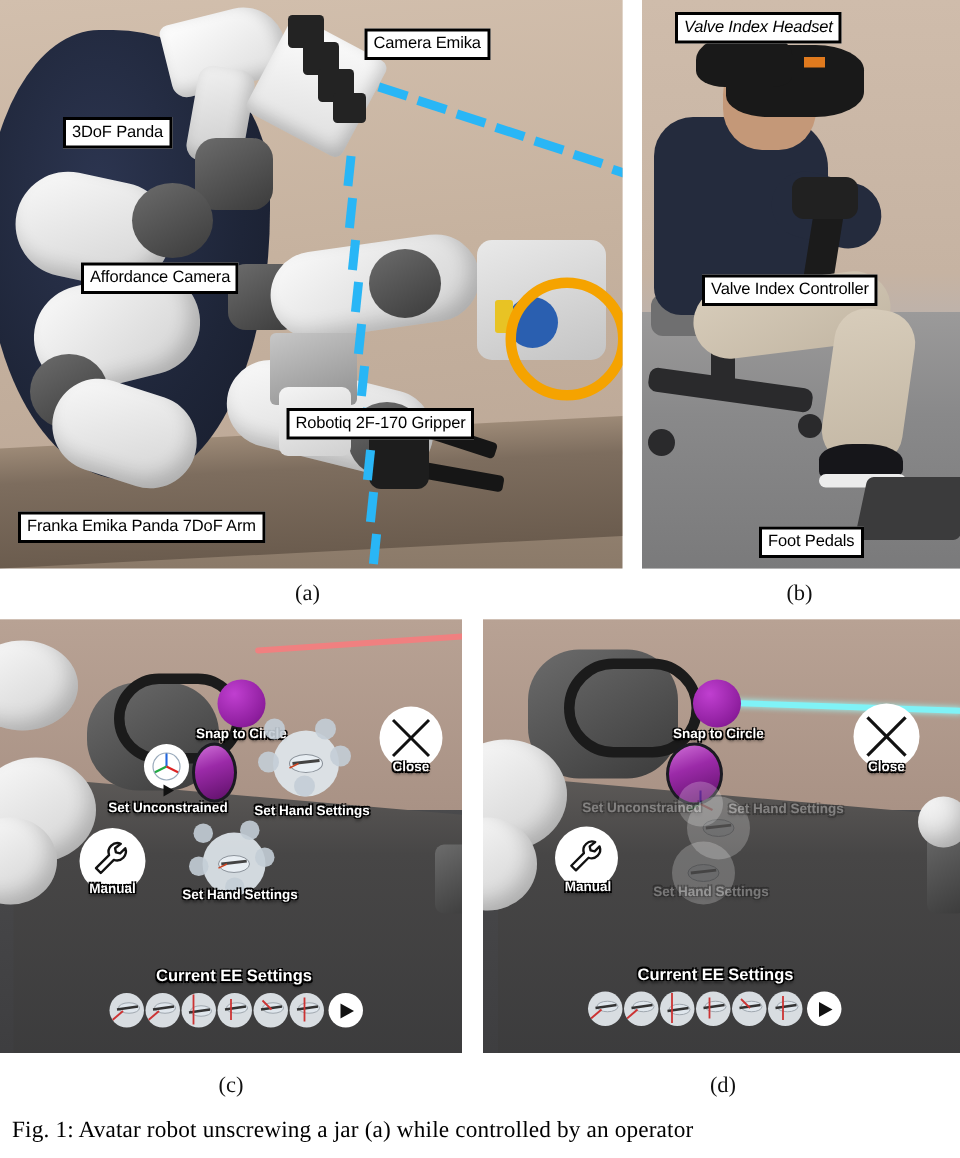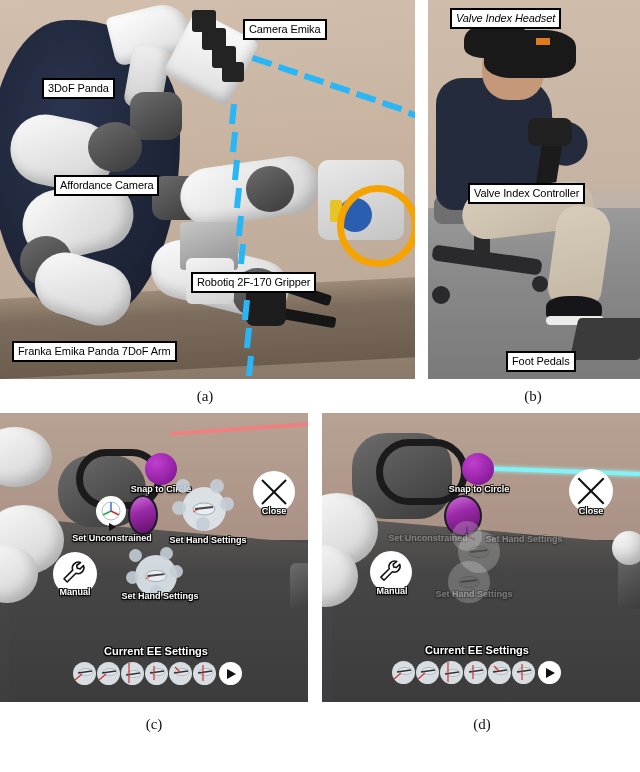--- a/index.html
+++ b/index.html
@@ -481,14 +481,15 @@
           </svg>
       </div>
     </div>
   </div>
 
   <div class="subcap" style="left:175px;top:388px;width:60px;">(a)</div>
   <div class="subcap" style="left:503px;top:388px;width:60px;">(b)</div>
   <div class="subcap" style="left:124px;top:716px;width:60px;">(c)</div>
   <div class="subcap" style="left:452px;top:716px;width:60px;">(d)</div>
 
+  <div class="figcaption">Fig. 1: Avatar robot unscrewing a jar (a) while controlled by an operator</div>
 
 </div>
 
 </body></html>

